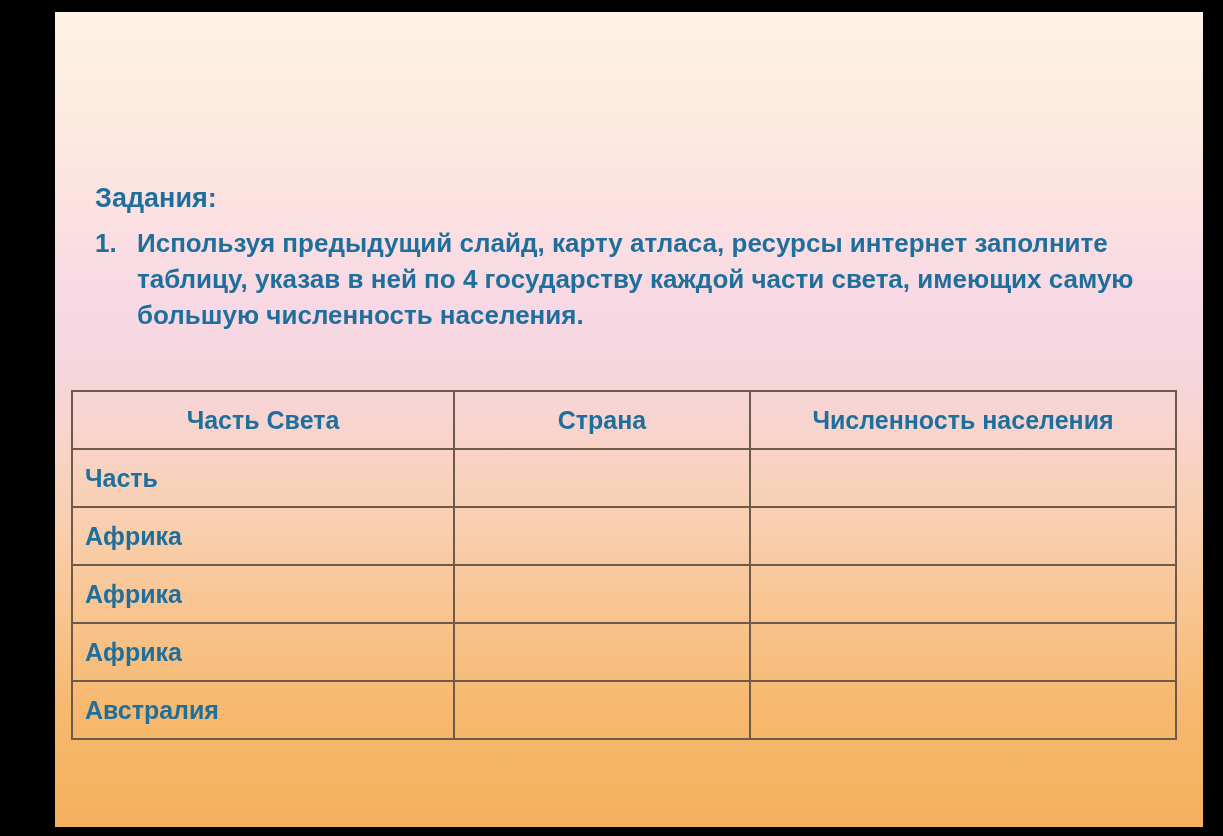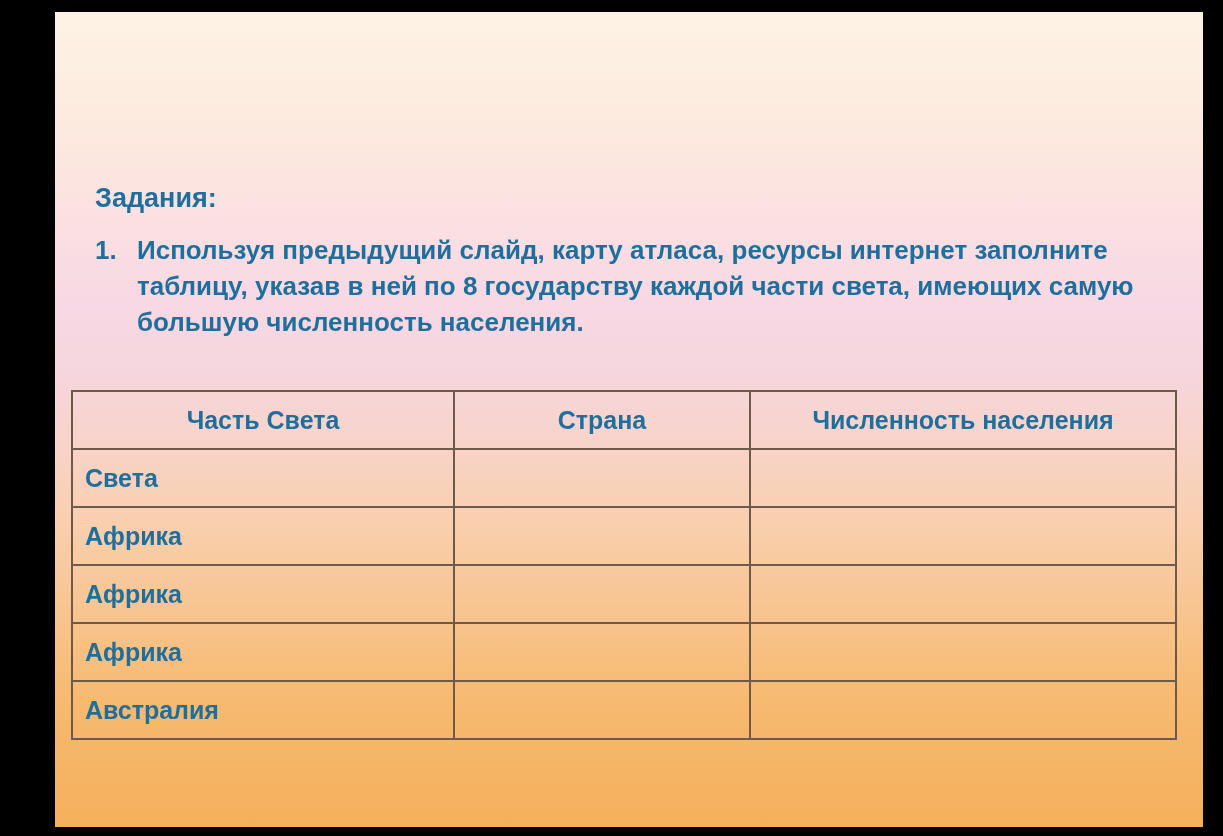--- a/index.html
+++ b/index.html
@@ -50,21 +50,21 @@
     position: absolute;
     left: 40px;
     top: 168px;
     width: 1080px;
   }
   .tasks-head {
     color: #1f6f9c;
     font-weight: bold;
     font-size: 27px;
     line-height: 36px;
-    margin-bottom: 16px;
+    margin-bottom: 9px;
   }
   .task-item {
     display: flex;
     align-items: flex-start;
     color: #1f6f9c;
     font-weight: bold;
     font-size: 26px;
     line-height: 36px;
   }
   .task-num {
@@ -108,41 +108,41 @@
 </head>
 <body>
 
 <div class="slide-frame">
 
 
   <div class="tasks-block">
     <div class="tasks-head">Задания:</div>
     <div class="task-item">
       <span class="task-num">1.</span>
-      <span class="task-text">Используя предыдущий  слайд, карту  атласа, ресурсы интернет  заполните таблицу, указав в ней по 8 государству каждой части света, имеющих самую большую численность населения.</span>
+      <span class="task-text">Используя предыдущий  слайд, карту  атласа, ресурсы интернет  заполните таблицу, указав в ней по 4 государству каждой части света, имеющих самую большую численность населения.</span>
     </div>
   </div>
 
   <div class="table-wrap">
     <table class="data-table">
       <colgroup>
         <col class="c1">
           <col class="c2">
           <col class="c3">
       </colgroup>
       <thead>
         <tr>
           <th>Часть Света</th>
           <th>Страна</th>
           <th>Численность населения</th>
         </tr>
       </thead>
       <tbody>
         <tr>
-          <td class="region">Света</td>
+          <td class="region">Часть</td>
           <td></td>
           <td></td>
         </tr>
         <tr>
           <td class="region">Африка</td>
           <td></td>
           <td></td>
         </tr>
         <tr>
           <td class="region">Африка</td>

